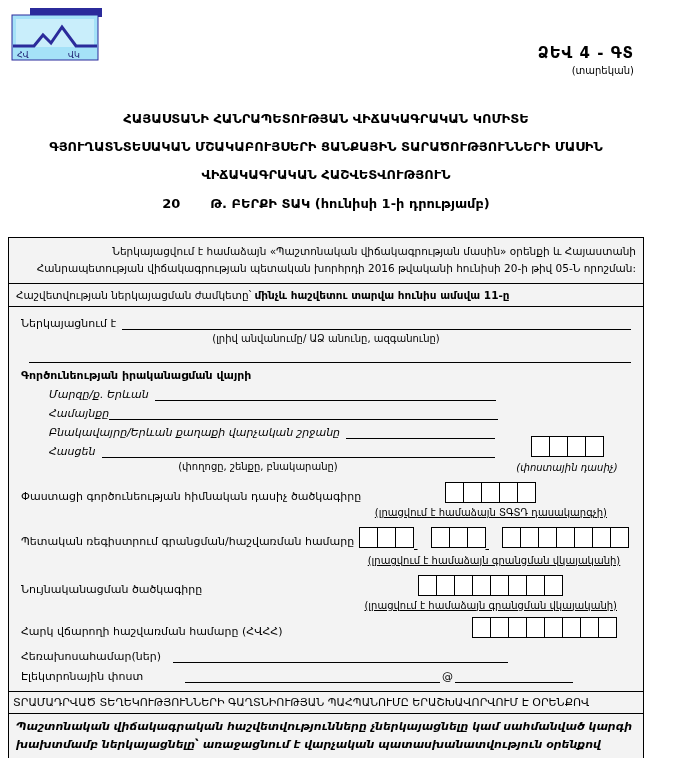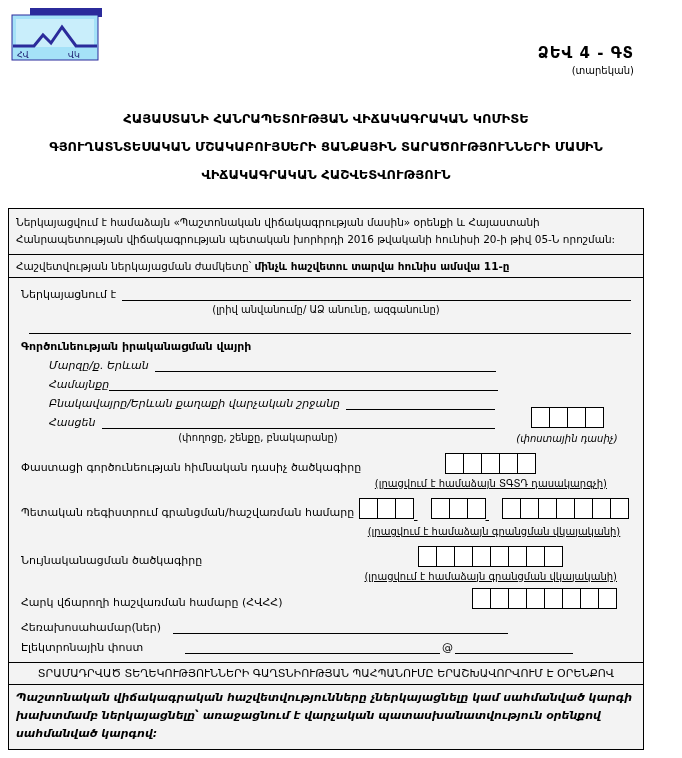--- a/index.html
+++ b/index.html
@@ -22,21 +22,21 @@
 
   
   .titles { margin-top:16px; }
   .t1 { text-align:center; font-weight:bold; font-size:13px; line-height:14px; margin-bottom:14px; }
   .t4 { text-align:center; font-weight:bold; font-size:13px; margin-bottom:0; }
   .year-gap { display:inline-block; width:30px; }
 
   
   .stack { margin:26px 8px 0 8px; }
   .bx { border:1px solid #000; background:#f3f3f3; margin-top:-1px; }
-  .bx:first-child { margin-top:0; }
+  .bx:first-child { margin-top:0;text-align:right; }
   .bx-basis { padding:5px 7px 6px 7px; font-size:10.5px; line-height:1.6; }
   .bx-deadline { padding:5px 7px; font-size:10.5px; }
 
   .bx-main { padding:10px 12px 8px 12px; font-size:11px; }
   .row { display:flex; align-items:flex-end; }
   .uline { border-bottom:1px solid #000; height:13px; }
   .grow { flex:1; }
   .lbl { white-space:nowrap; }
   .hint { font-size:10px; }
   .hint-center { text-align:center; margin-top:3px; }
@@ -62,21 +62,21 @@
   .code-col .hint { margin-top:4px; white-space:nowrap; }
   .code-lbl { margin-top:8px; }
 
   
   .u-phone { width:335px; margin-left:12px; }
   .u-email1 { width:255px; margin-left:42px; }
   .u-email2 { width:118px; }
   .at { padding:0 2px; }
 
   
-  .bx-conf { text-align:center; font-size:11px; padding:4px 16px; }
+  .bx-conf { text-align:left; font-size:11px; padding:4px 4px; }
   .bx-warn { font-weight:bold; font-style:italic; font-size:11px; line-height:1.65; padding:4px 7px 6px 7px; }
 </style>
 </head>
 <body>
 
 <div class="page">
 
   <div class="top">
     <div class="logo">
       <svg width="92" height="54" viewBox="0 0 92 54">
@@ -91,20 +91,23 @@
     <div class="form-code-wrap">
       <div class="form-code">ՁԵՎ  4 - ԳՏ</div>
       <div class="form-period">(տարեկան)</div>
     </div>
   </div>
 
   <div class="titles">
     <div class="t1">ՀԱՅԱՍՏԱՆԻ ՀԱՆՐԱՊԵՏՈՒԹՅԱՆ ՎԻՃԱԿԱԳՐԱԿԱՆ ԿՈՄԻՏԵ</div>
     <div class="t1">ԳՅՈՒՂԱՏՆՏԵՍԱԿԱՆ ՄՇԱԿԱԲՈՒՅՍԵՐԻ ՑԱՆՔԱՅԻՆ ՏԱՐԱԾՈՒԹՅՈՒՆՆԵՐԻ ՄԱՍԻՆ</div>
     <div class="t1">ՎԻՃԱԿԱԳՐԱԿԱՆ ՀԱՇՎԵՏՎՈՒԹՅՈՒՆ</div>
+    <div class="t4">
+      <span>20</span><span class="year-gap"></span><span>Թ. ԲԵՐՔԻ ՏԱԿ (հունիսի 1-ի դրությամբ)</span>
+    </div>
   </div>
 
   <div class="stack">
 
     <div class="bx bx-basis">
       <span>Ներկայացվում է համաձայն «Պաշտոնական վիճակագրության մասին»  օրենքի և Հայաստանի Հանրապետության վիճակագրության պետական խորհրդի 2016 թվականի հունիսի 20-ի թիվ 05-Ն որոշման:</span>
     </div>
 
     <div class="bx bx-deadline">
       <span>Հաշվետվության ներկայացման ժամկետը՝ </span><b>մինչև հաշվետու տարվա հունիս ամսվա 11-ը</b>

